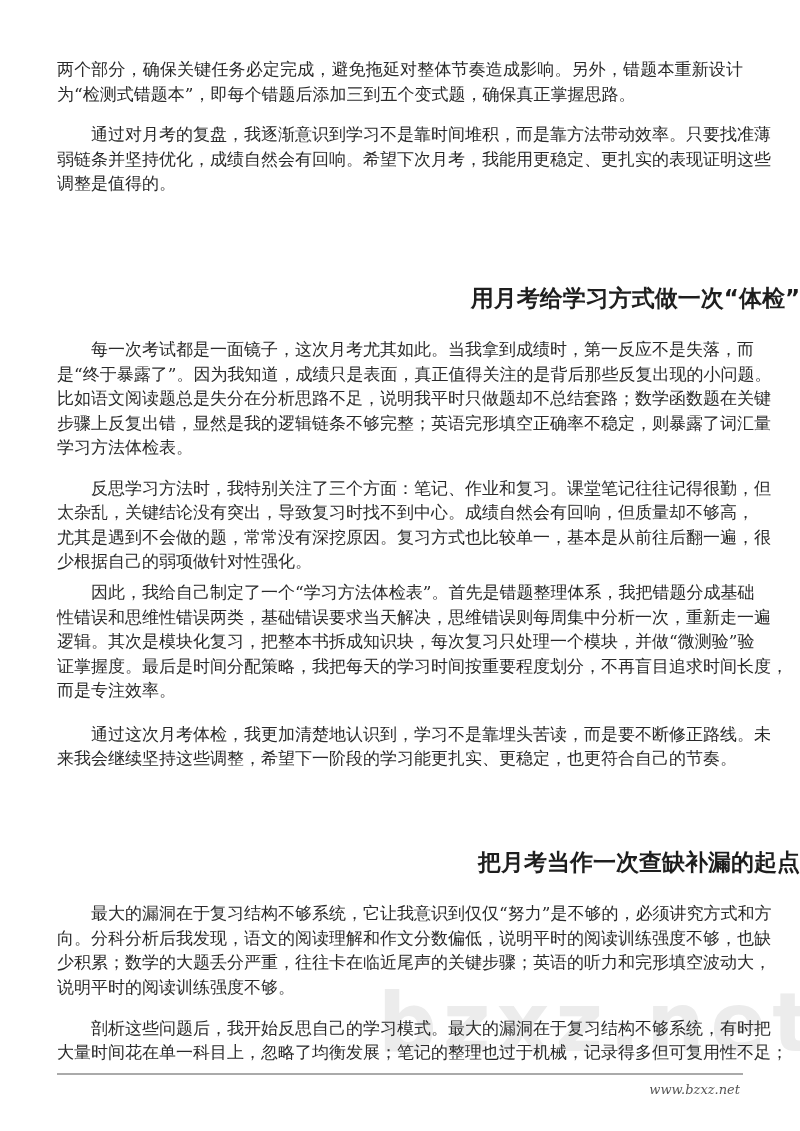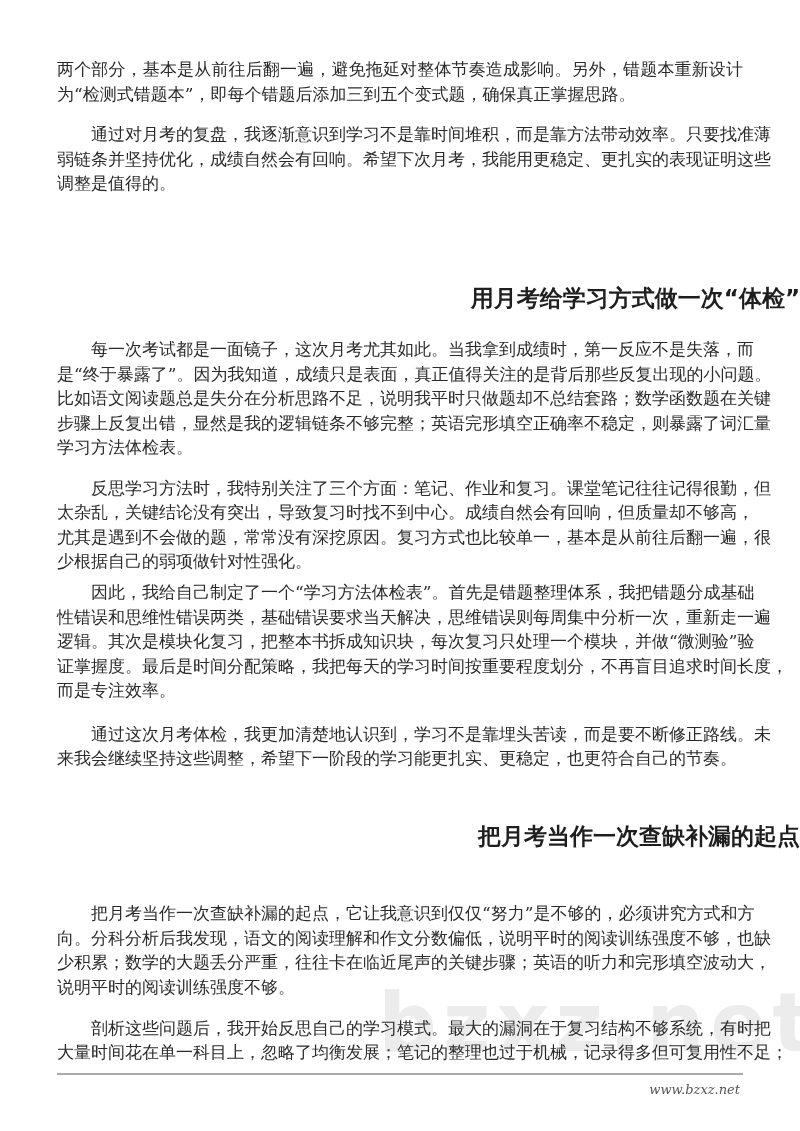--- a/index.html
+++ b/index.html
@@ -16,21 +16,21 @@
     .rule { position: absolute; left: 57px; width: 686px; top: 1073px; height: 2px; background: #aaaaaa; }
     .footer { position: absolute; right: 60px; top: 1082px; font-family: "DejaVu Serif", "Liberation Serif", serif;
               font-style: italic; font-size: 13px; color: #555; }
   </style>
 </head>
 <body>
 
 <div class="watermark">bzxz.net</div>
 
 <div>
-  <div class="line" style="top:57px">两个部分，基本是从前往后翻一遍，避免拖延对整体节奏造成影响。另外，错题本重新设计</div>
+  <div class="line" style="top:57px">两个部分，确保关键任务必定完成，避免拖延对整体节奏造成影响。另外，错题本重新设计</div>
   <div class="line last" style="top:82px">为“检测式错题本”，即每个错题后添加三到五个变式题，确保真正掌握思路。</div>
 
   <div class="line indent" style="top:122px">通过对月考的复盘，我逐渐意识到学习不是靠时间堆积，而是靠方法带动效率。只要找准薄</div>
   <div class="line" style="top:147px">弱链条并坚持优化，成绩自然会有回响。希望下次月考，我能用更稳定、更扎实的表现证明这些</div>
   <div class="line last" style="top:171px">调整是值得的。</div>
 </div>
 
 <div>
   <div class="title" style="top:282px">用月考给学习方式做一次“体检”</div>
 
@@ -49,23 +49,23 @@
   <div class="line" style="top:605px">性错误和思维性错误两类，基础错误要求当天解决，思维错误则每周集中分析一次，重新走一遍</div>
   <div class="line" style="top:629px">逻辑。其次是模块化复习，把整本书拆成知识块，每次复习只处理一个模块，并做“微测验”验</div>
   <div class="line" style="top:654px">证掌握度。最后是时间分配策略，我把每天的学习时间按重要程度划分，不再盲目追求时间长度，</div>
   <div class="line last" style="top:678px">而是专注效率。</div>
 
   <div class="line indent" style="top:722px">通过这次月考体检，我更加清楚地认识到，学习不是靠埋头苦读，而是要不断修正路线。未</div>
   <div class="line last" style="top:746px">来我会继续坚持这些调整，希望下一阶段的学习能更扎实、更稳定，也更符合自己的节奏。</div>
 </div>
 
 <div>
-  <div class="title" style="top:820px">把月考当作一次查缺补漏的起点</div>
+  <div class="title" style="top:846px">把月考当作一次查缺补漏的起点</div>
 
-  <div class="line indent" style="top:901px">把月考当作一次查缺补漏的起点，它让我意识到仅仅“努力”是不够的，必须讲究方式和方</div>
+  <div class="line indent" style="top:901px">最大的漏洞在于复习结构不够系统，它让我意识到仅仅“努力”是不够的，必须讲究方式和方</div>
   <div class="line" style="top:926px">向。分科分析后我发现，语文的阅读理解和作文分数偏低，说明平时的阅读训练强度不够，也缺</div>
   <div class="line" style="top:950px">少积累；数学的大题丢分严重，往往卡在临近尾声的关键步骤；英语的听力和完形填空波动大，</div>
   <div class="line last" style="top:975px">说明平时的阅读训练强度不够。</div>
 
   <div class="line indent" style="top:1016px">剖析这些问题后，我开始反思自己的学习模式。最大的漏洞在于复习结构不够系统，有时把</div>
   <div class="line" style="top:1040px">大量时间花在单一科目上，忽略了均衡发展；笔记的整理也过于机械，记录得多但可复用性不足；</div>
 </div>
 
 <div class="rule"></div>
 <div class="footer">www.bzxz.net</div>

